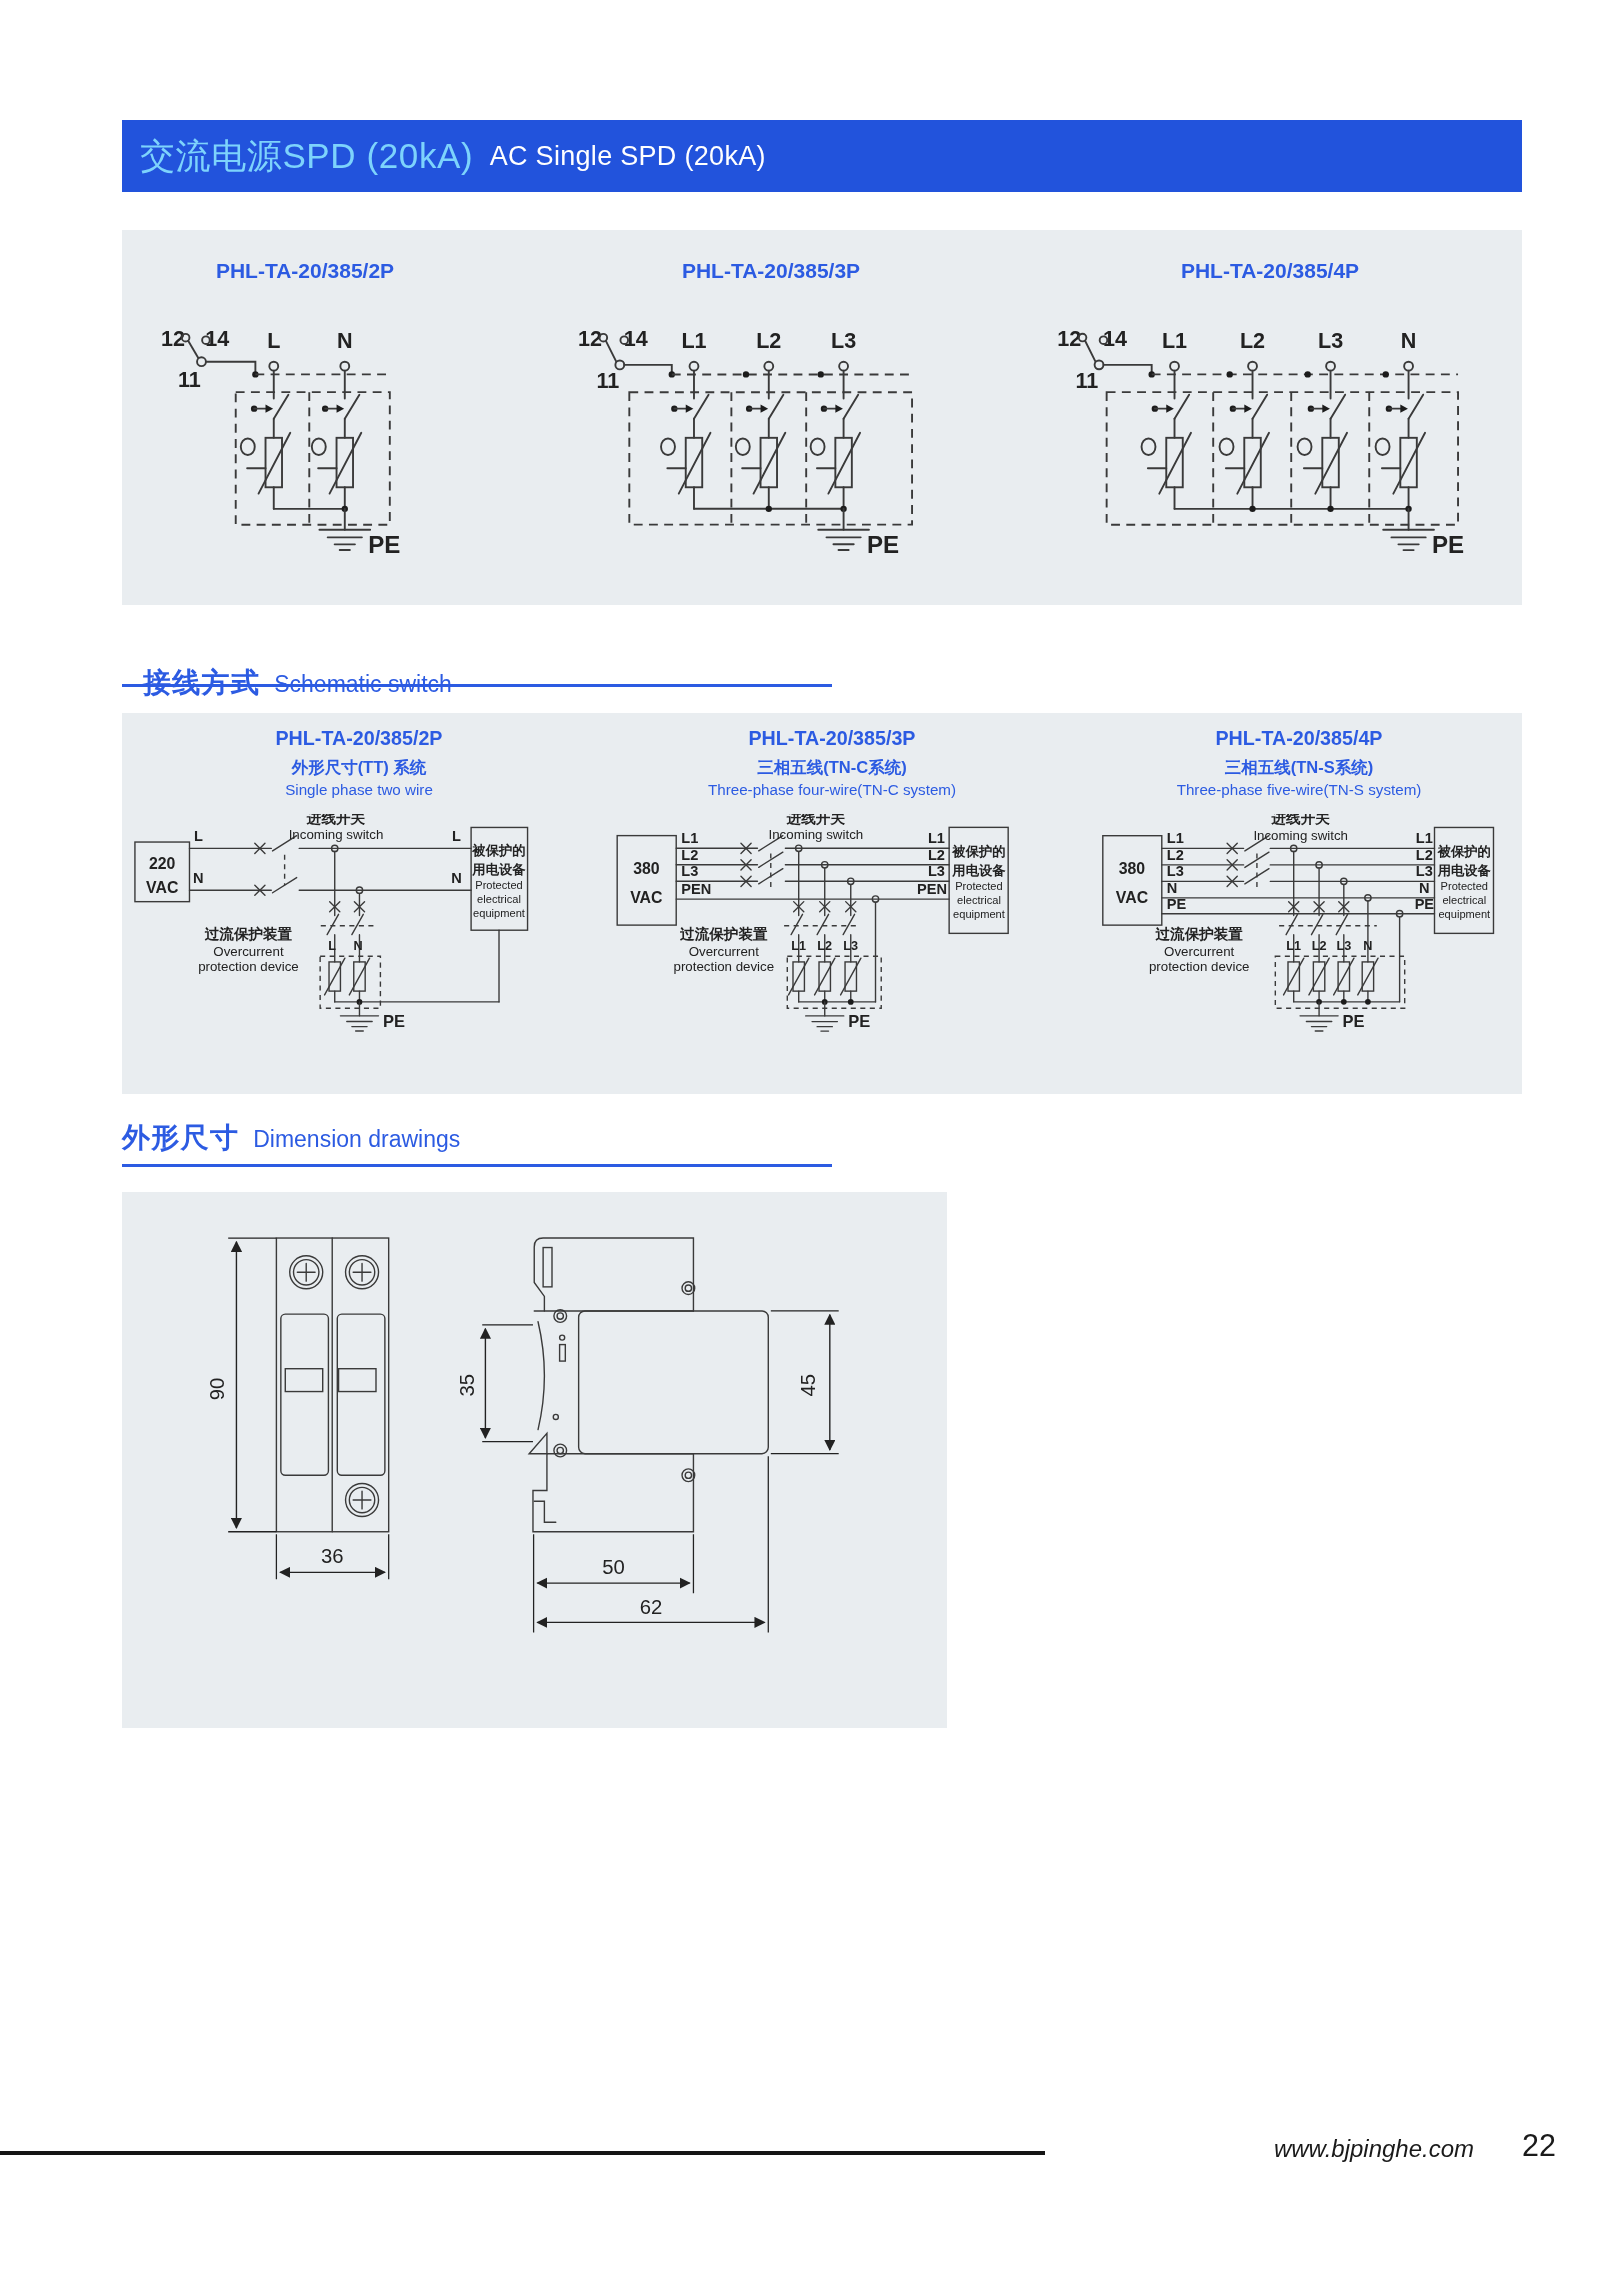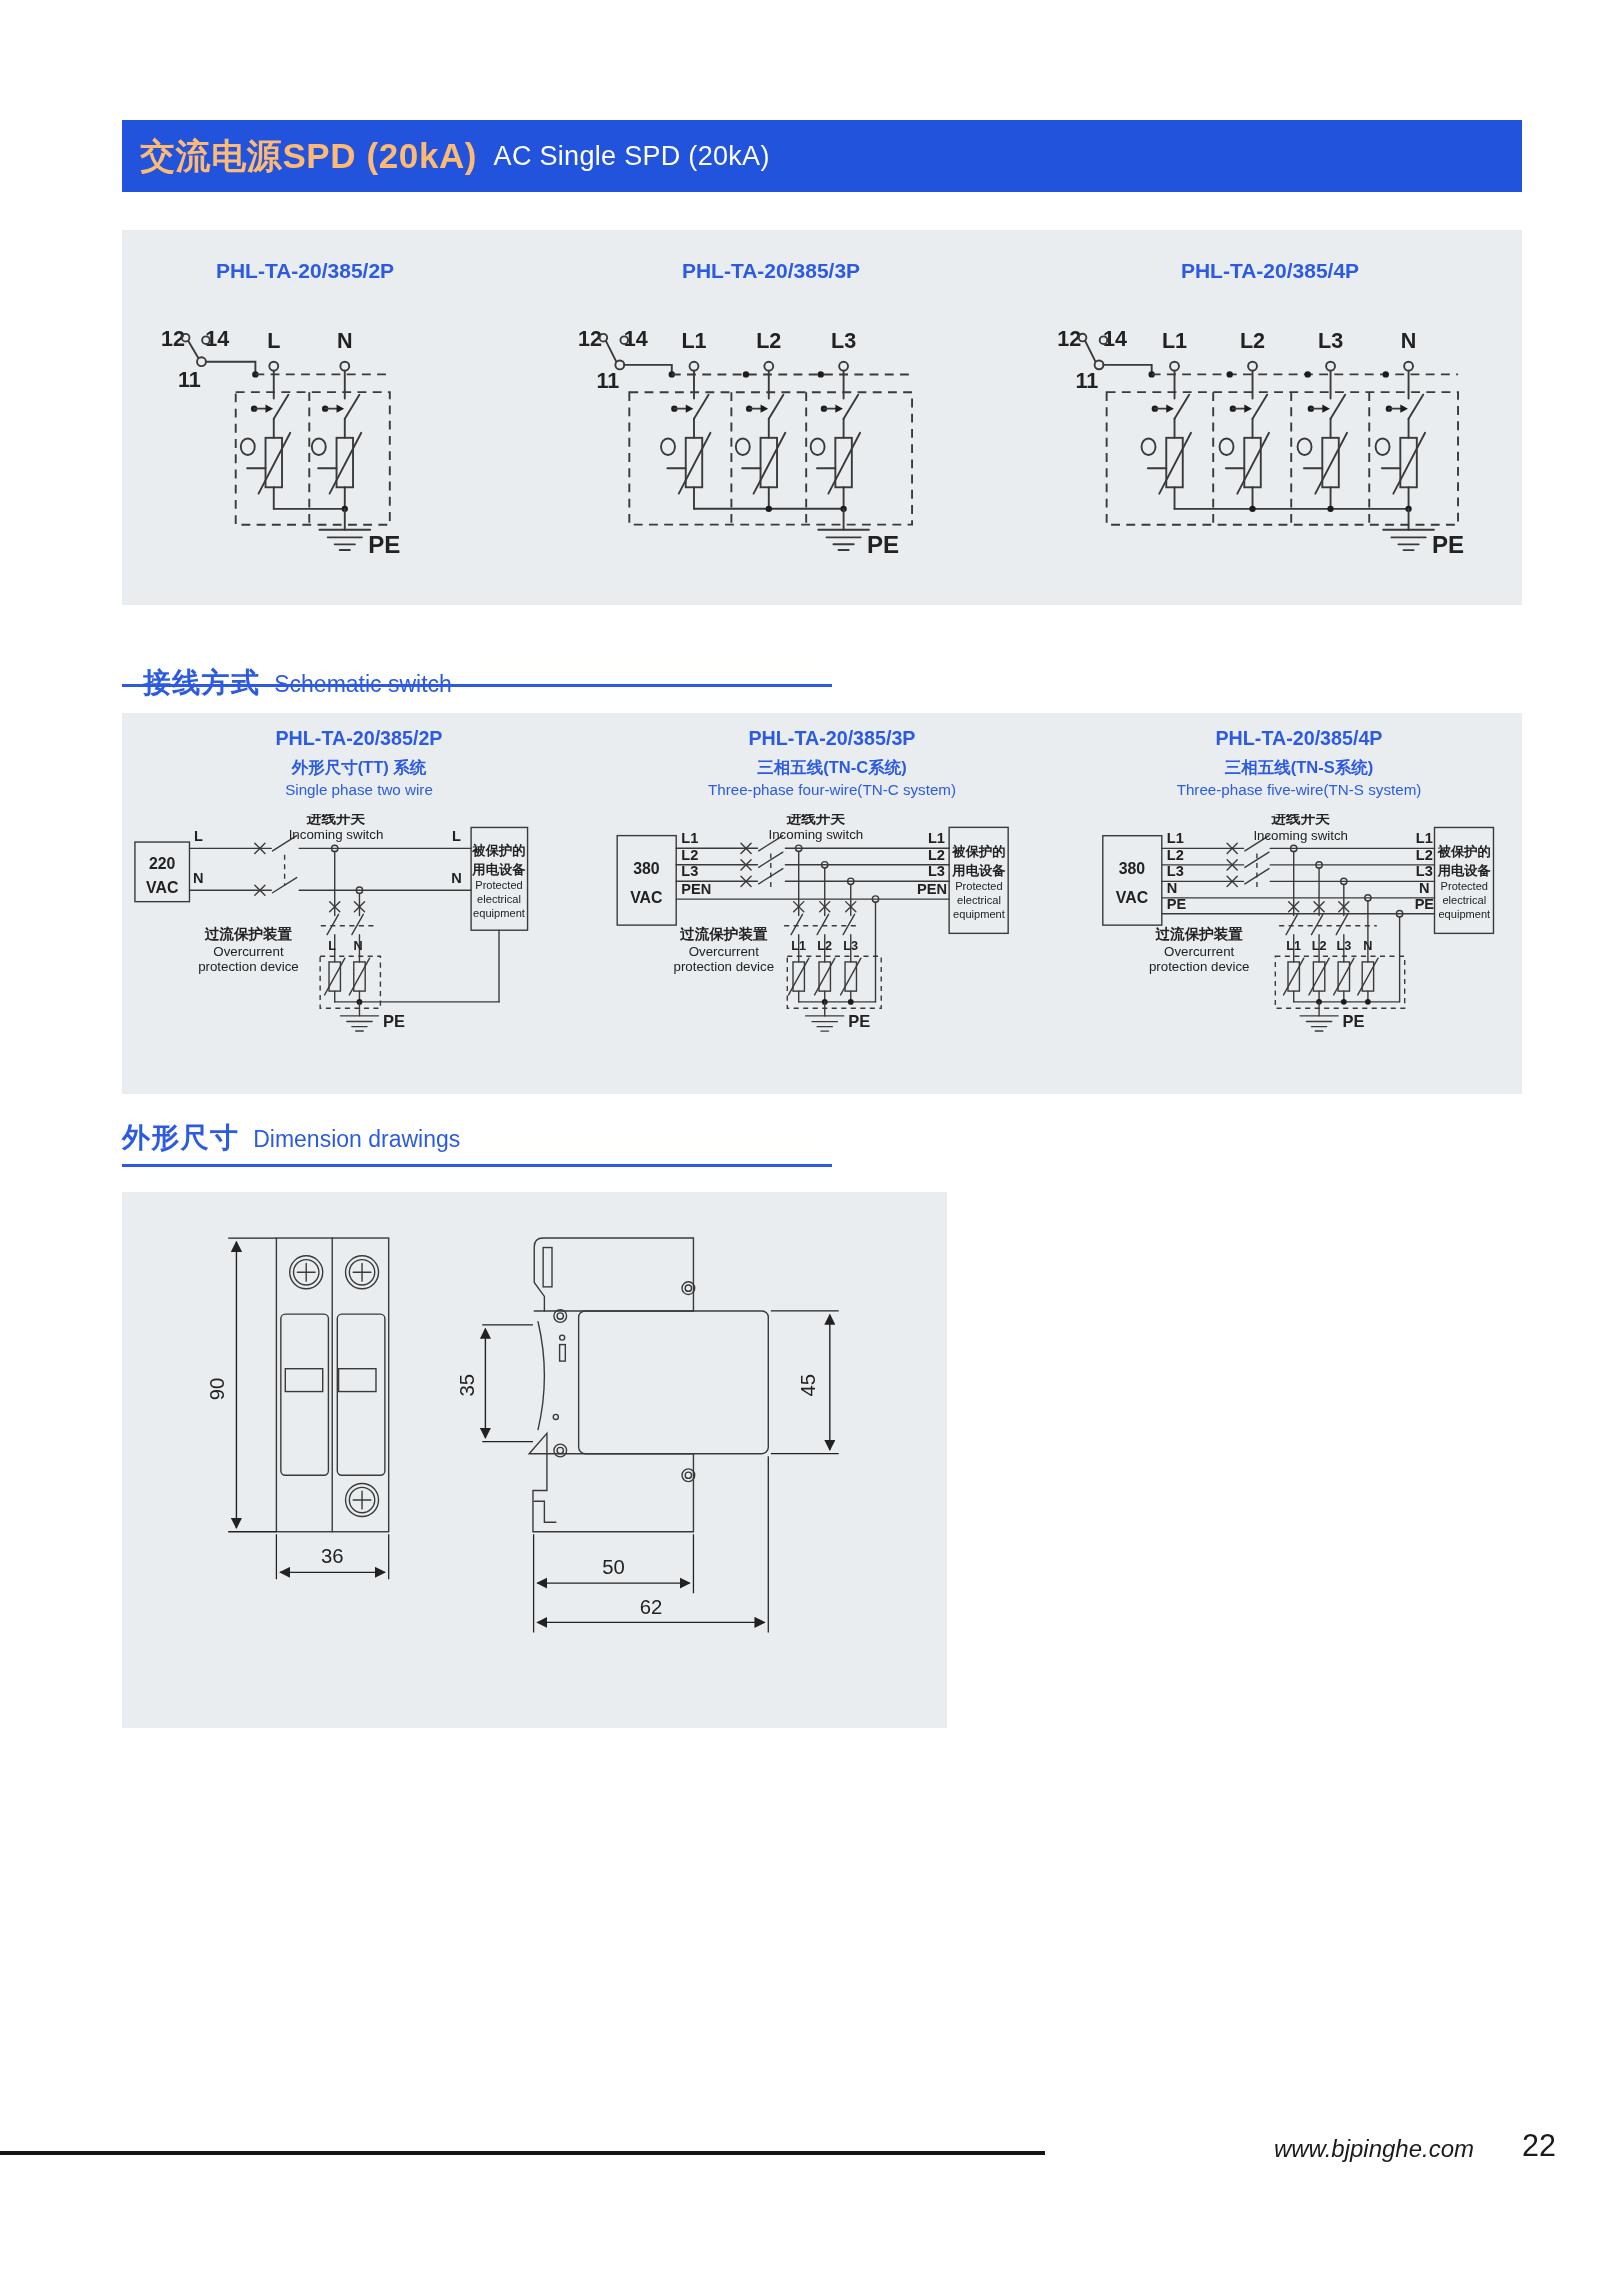--- a/index.html
+++ b/index.html
@@ -1,20 +1,20 @@
 <!DOCTYPE html>
 <html style="font-size:10.2px"><head>
 <meta charset="utf-8">
 <style>
   html,body{margin:0;padding:0;background:#ffffff;}
   body{width:1620px;height:2273px;position:relative;font-family:"Liberation Sans",sans-serif;color:#1a1a1a;}
   .abs{position:absolute;}
   
   .bar{left:122px;top:120px;width:1400px;height:72px;background:#2253DC;display:flex;align-items:center;padding-left:18px;box-sizing:border-box;}
-  .bar .zh{color:#fdba74;font-size:35px;font-weight:700;letter-spacing:0.6px;}
+  .bar .zh{color:#7dd3fc;font-size:35px;font-weight:400;letter-spacing:0.6px;}
   .bar .en{color:#fff;font-size:27px;font-weight:400;margin-left:16.5px;letter-spacing:0.3px;}
   
   .panel{background:#E9EDF0;}
   
   .sec{display:flex;align-items:baseline;color:#2C5BE2;}
   .sec .zh{font-size:28px;font-weight:700;letter-spacing:1.3px;}
   .sec .en{font-size:23px;font-weight:400;margin-left:14px;}
   .rule{background:#2C5BE2;height:2.5px;}
   
   .ckt-title{color:#2C5BE2;font-size:21px;font-weight:700;text-align:center;}

